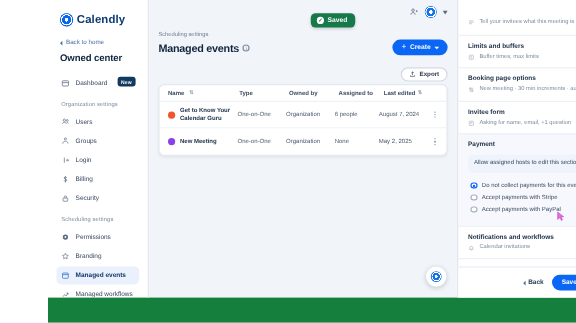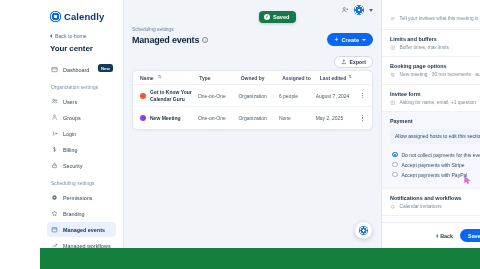--- a/index.html
+++ b/index.html
@@ -138,21 +138,21 @@
     <div class="brand">
       <span class="brand-mark"></span>
       <span class="brand-text">Calendly</span>
     </div>
 
     <div class="back-link">
       <span class="chev-l"></span>
       <span>Back to home</span>
     </div>
 
-    <div class="admin-title">Your center</div>
+    <div class="admin-title">Owned center</div>
 
     <div class="nav-row">
       <span class="nav-ico">
         <svg viewBox="0 0 16 16" fill="none" stroke="#5a6b82" stroke-width="1.4">
             <rect x="2" y="3" width="12" height="10" rx="1.5"></rect>
             <path d="M2 6.5h12"></path>
           </svg>
       </span>
       <span class="nav-label">Dashboard</span>
       <span class="badge-new">New</span>

